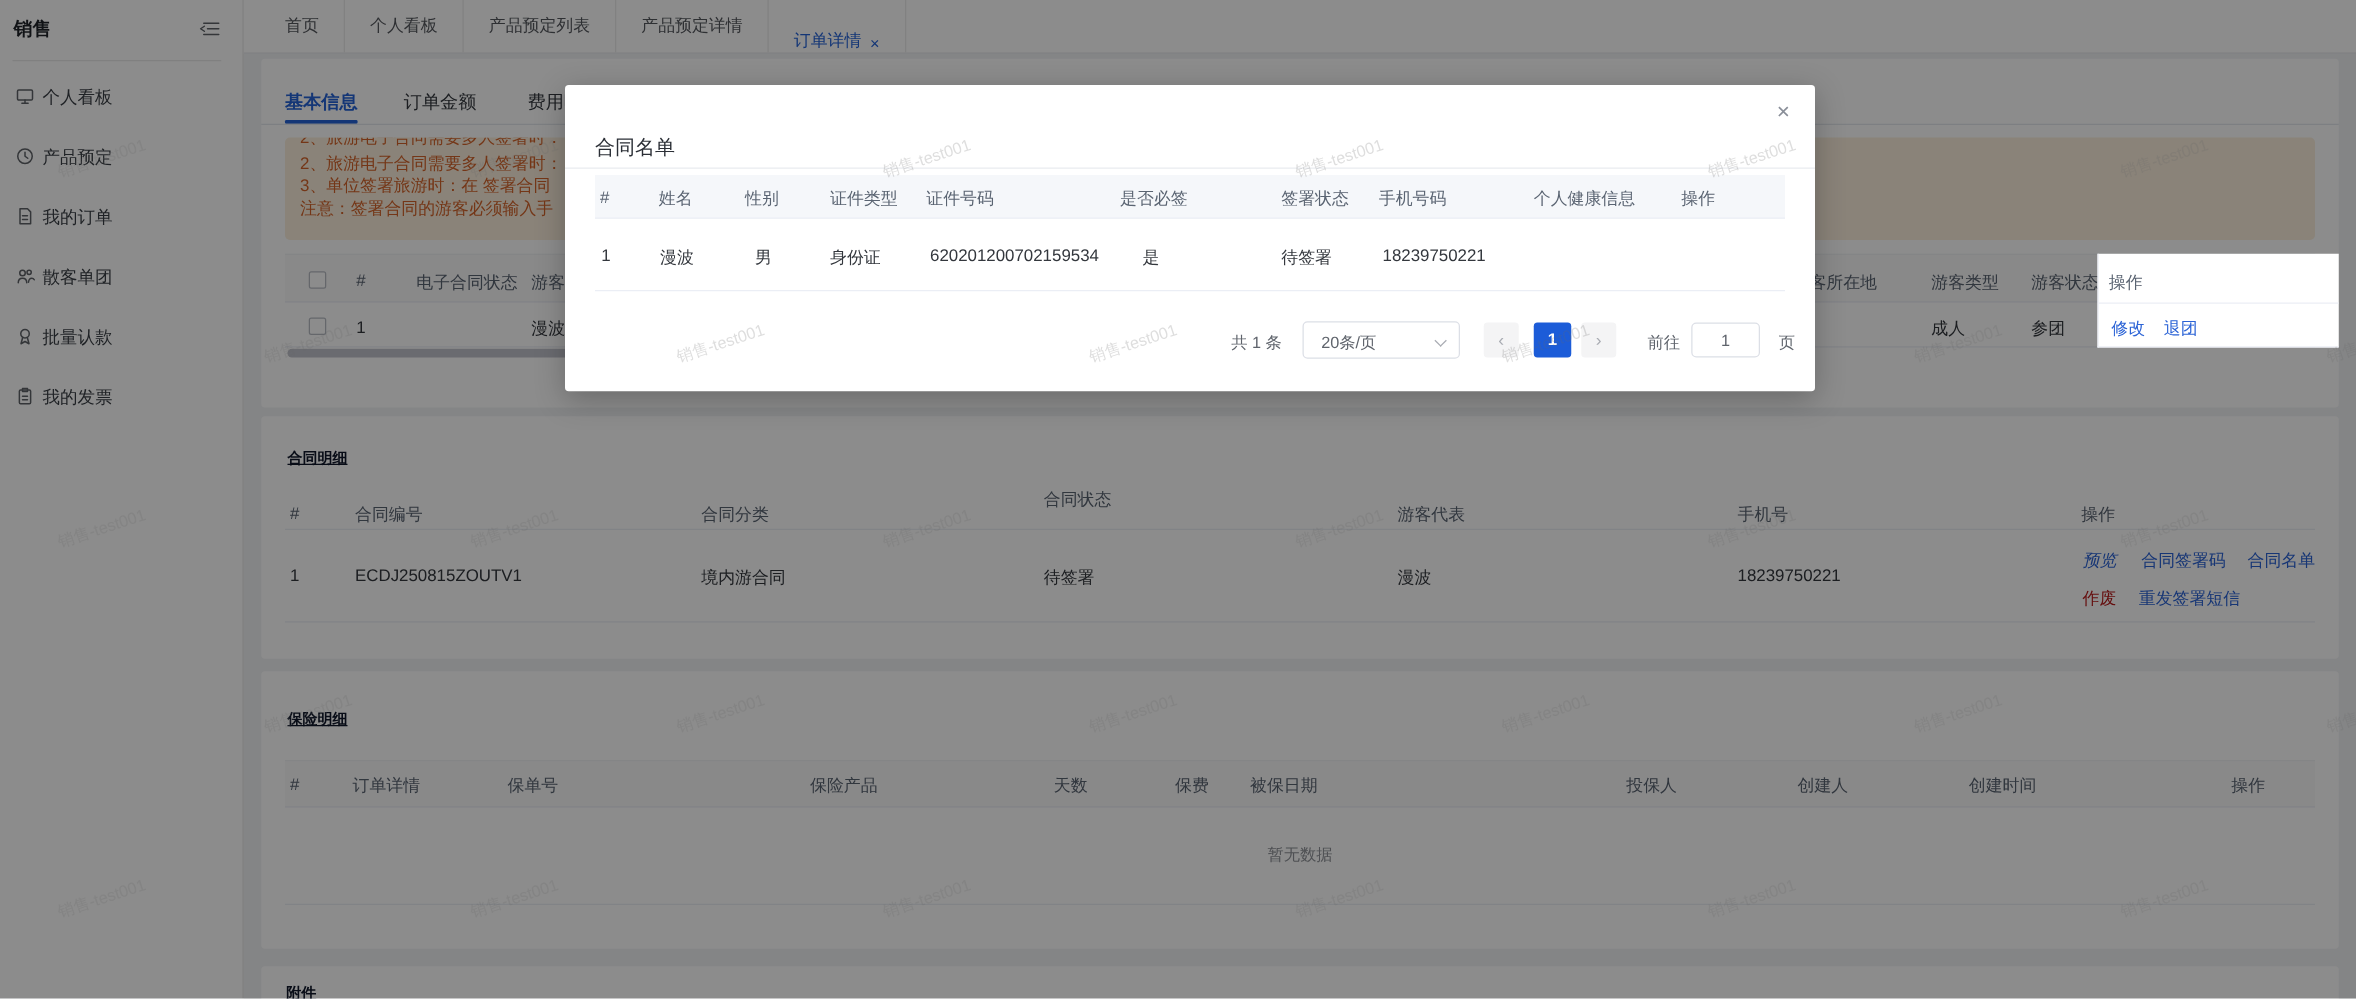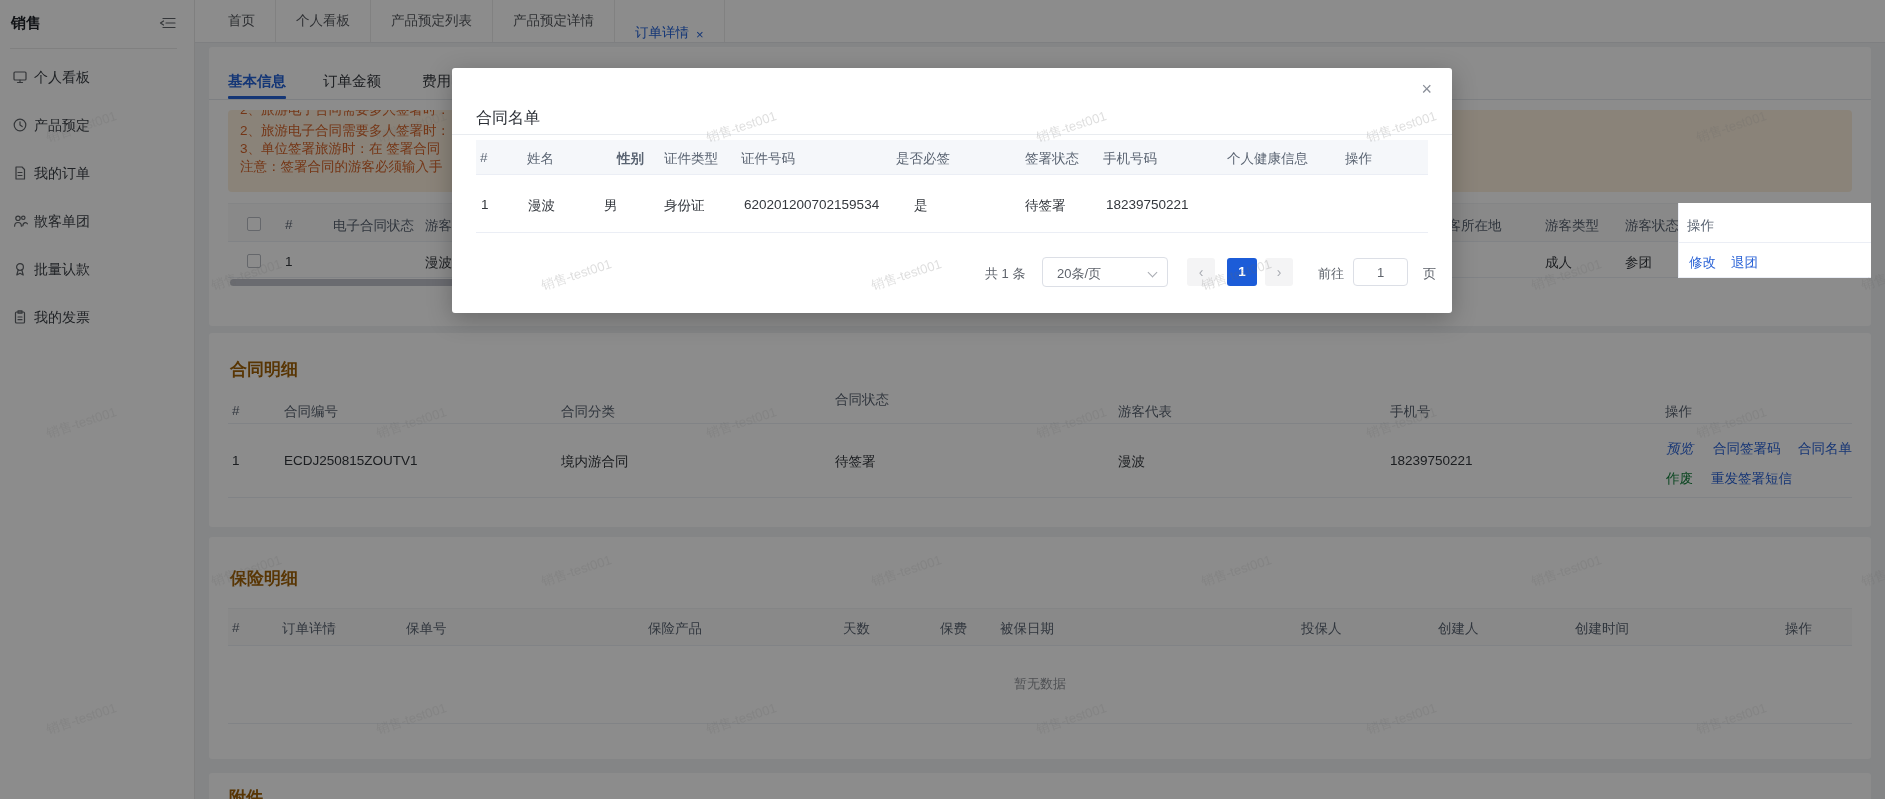--- a/index.html
+++ b/index.html
@@ -20,26 +20,26 @@
 
   
   .topbar { position:absolute; left:195px; top:0; width:1690px; height:43px; background:#fff; border-bottom:1px solid #e6e8eb; display:flex; align-items:stretch; z-index:2; }
   .top-tab { display:flex; align-items:center; padding:0 20px; font-size:13.5px; color:#55585e; border-right:1px solid #ececec; cursor:pointer; white-space:nowrap; }
   .top-tab.first { padding-left:33px; }
   .top-tab.active { color:#2563d8;align-items:flex-end; }
   .top-tab .tab-close { margin-left:7px; font-size:13px; color:#2563d8; }
 
   
   .card { position:absolute; background:#fff; border-radius:3px; }
-  .section-title { font-size:17px; font-weight:bold; color:#a16207; }
+  .section-title { font-size:12px; font-weight:bold; color:#0f172a;text-decoration:underline; }
   .hline { position:absolute; height:1px; background:#ebeef5; }
   .th { position:absolute; font-size:13.5px; color:#5a6472; white-space:nowrap; }
   .td { position:absolute; font-size:13.5px; color:#33373d; white-space:nowrap; }
   .link { position:absolute; font-size:13.5px; color:#2b63d6; white-space:nowrap; cursor:pointer; }
-  .link.red { color:#15803d; }
+  .link.red { color:#b91c1c; }
   .band { position:absolute; background:#fafafa; border-top:1px solid #f0f2f5; border-bottom:1px solid #ebeef5; }
   .checkbox { position:absolute; width:14px; height:14px; background:#fff; border:1px solid #b8bcc4; border-radius:2px; cursor:pointer; }
 
   
   .subtab { position:absolute; font-size:14.5px; color:#34383e; cursor:pointer; white-space:nowrap; }
   .subtab.active { color:#2563d8; font-weight:bold; }
   .subtab-underline { position:absolute; height:3px; background:#2563d8; border-radius:1px; }
 
   
   .notice-box { position:absolute; left:228px; top:110px; width:1624px; height:82px; background:#fbefdc; border-radius:4px; overflow:hidden; }
@@ -270,21 +270,21 @@
   </div>
 
   <div class="modal">
     <div class="modal-title">合同名单</div>
     <div class="modal-close">×</div>
     <div class="modal-divider"></div>
 
     <div class="modal-band"></div>
     <span class="th" style="left:28px;top:82px;">#</span>
     <span class="th" style="left:75px;top:82px;">姓名</span>
-    <span class="th" style="left:165px;top:82px;font-weight:bold;">性别</span>
+    <span class="th" style="left:144px;top:82px;">性别</span>
     <span class="th" style="left:212px;top:82px;">证件类型</span>
     <span class="th" style="left:289px;top:82px;">证件号码</span>
     <span class="th" style="left:444px;top:82px;">是否必签</span>
     <span class="th" style="left:573px;top:82px;font-family:Liberation Mono, monospace;">签署状态</span>
     <span class="th" style="left:651px;top:82px;">手机号码</span>
     <span class="th" style="left:775px;top:82px;">个人健康信息</span>
     <span class="th" style="left:893px;top:82px;">操作</span>
 
     <div>
       <span class="td" style="left:29px;top:129px;">1</span>

